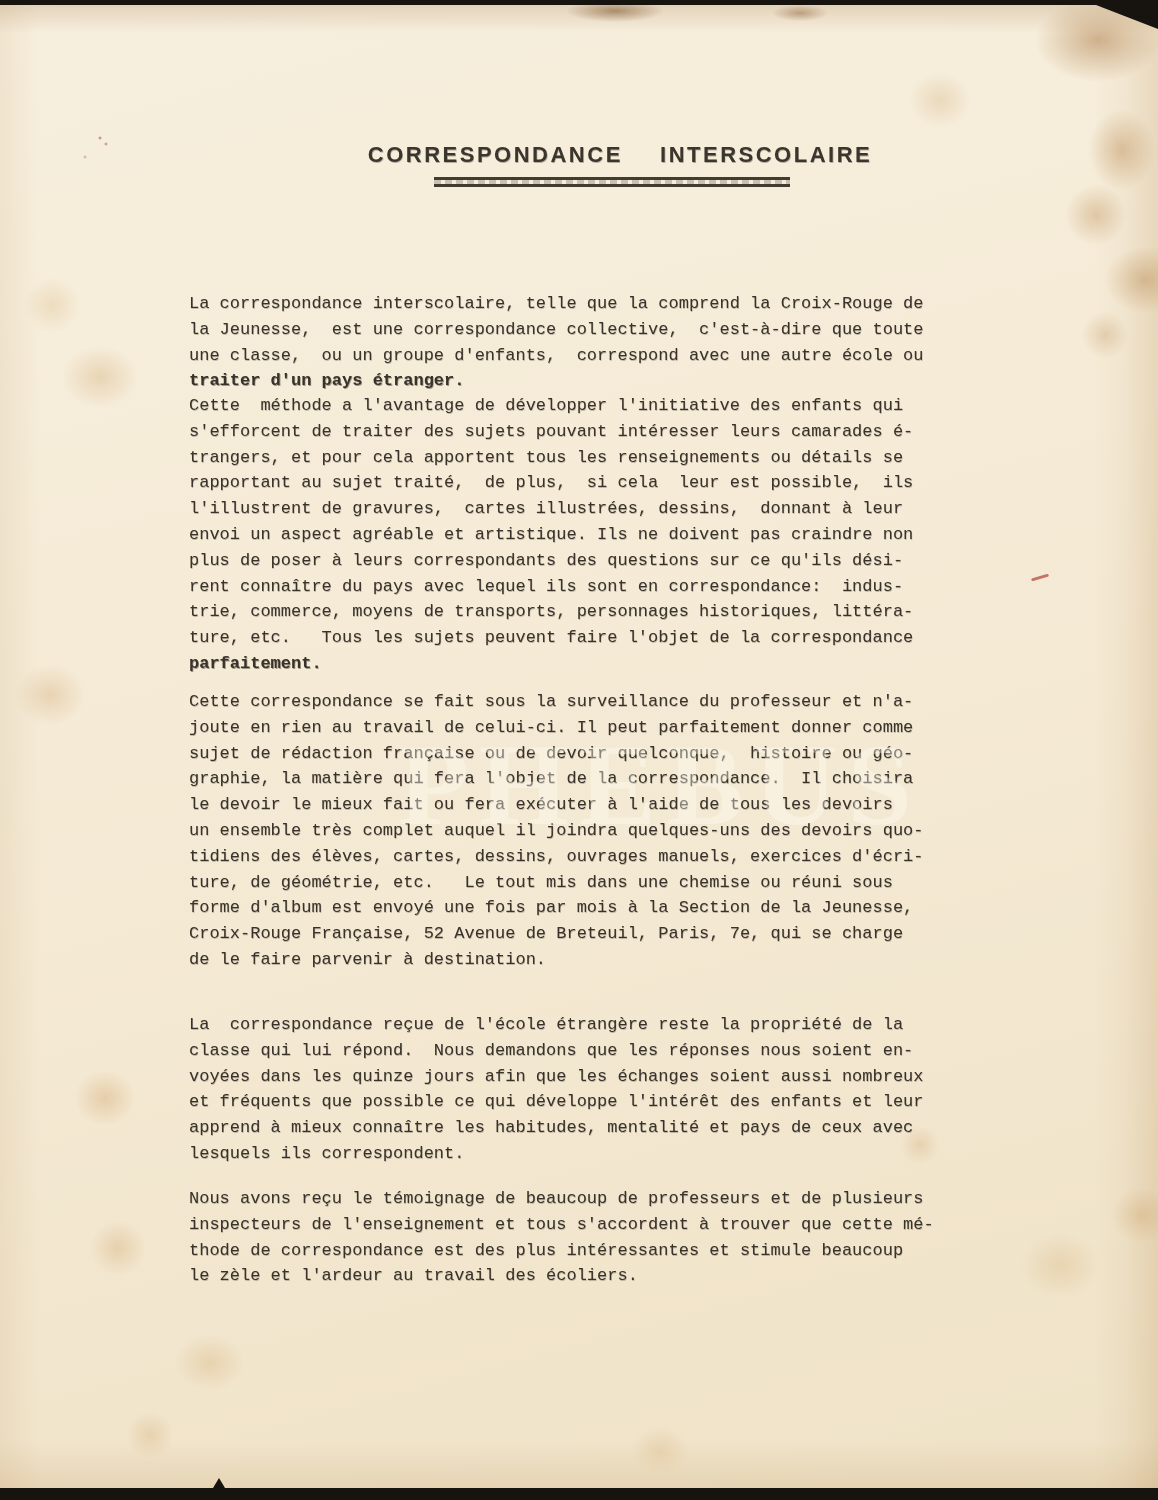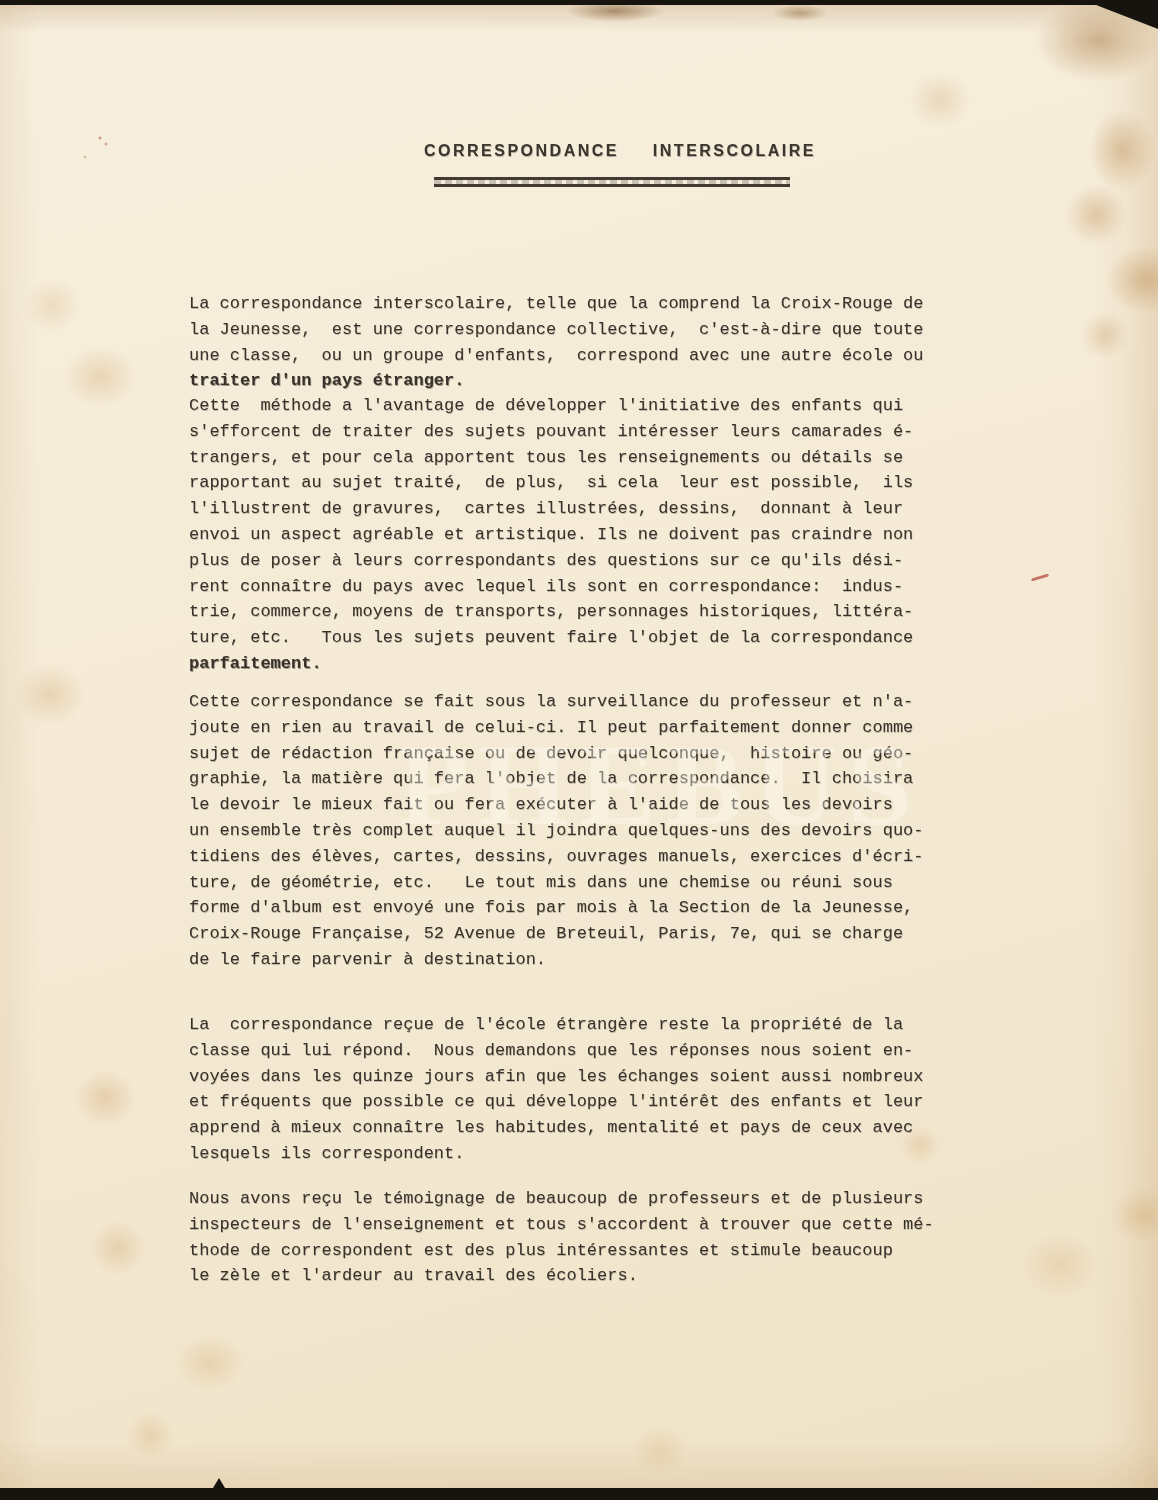--- a/index.html
+++ b/index.html
@@ -50,21 +50,21 @@
   }
   .bottom-spike{
     position:absolute;bottom:0;left:213px;width:0;height:0;
     border-left:6px solid transparent;border-right:6px solid transparent;
     border-bottom:10px solid #17130e;
   }
   .title{
     position:absolute;top:137px;left:330px;width:580px;margin:0;
     text-align:center;white-space:pre;
     font-family:"Liberation Sans",sans-serif;font-weight:bold;
-    font-size:16px;letter-spacing:2.5px;word-spacing:10px;
+    font-size:22px;letter-spacing:2.5px;word-spacing:10px;
     color:#3a352d;text-shadow:0.6px 0.6px 0 rgba(58,53,45,0.35);
   }
   .title-rule{
     position:absolute;top:172px;left:434px;width:356px;height:4px;
     border-top:3px solid #413b32;border-bottom:3px solid #413b32;
     background:repeating-linear-gradient(90deg, rgba(65,59,50,0.25) 0 7px, rgba(65,59,50,0) 7px 11px);
   }
   .body-text{position:absolute;left:189px;top:0;width:880px;}
   .para{
     position:absolute;left:0;margin:0;width:880px;
@@ -131,19 +131,19 @@
 Croix-Rouge Française, 52 Avenue de Breteuil, Paris, 7e, qui se charge
 de le faire parvenir à destination.</span></p>
     <p class="para" id="p4"><span>La  correspondance reçue de l'école étrangère reste la propriété de la
 classe qui lui répond.  Nous demandons que les réponses nous soient en-
 voyées dans les quinze jours afin que les échanges soient aussi nombreux
 et fréquents que possible ce qui développe l'intérêt des enfants et leur
 apprend à mieux connaître les habitudes, mentalité et pays de ceux avec
 lesquels ils correspondent.</span></p>
     <p class="para" id="p5"><span>Nous avons reçu le témoignage de beaucoup de professeurs et de plusieurs
 inspecteurs de l'enseignement et tous s'accordent à trouver que cette mé-
-thode de correspondent est des plus intéressantes et stimule beaucoup
+thode de correspondance est des plus intéressantes et stimule beaucoup
 le zèle et l'ardeur au travail des écoliers.</span></p>
   </div>
 
   <div class="watermark">PHEBUS</div>
   <div class="pen-mark"></div>
 </div>
 
 </body></html>

